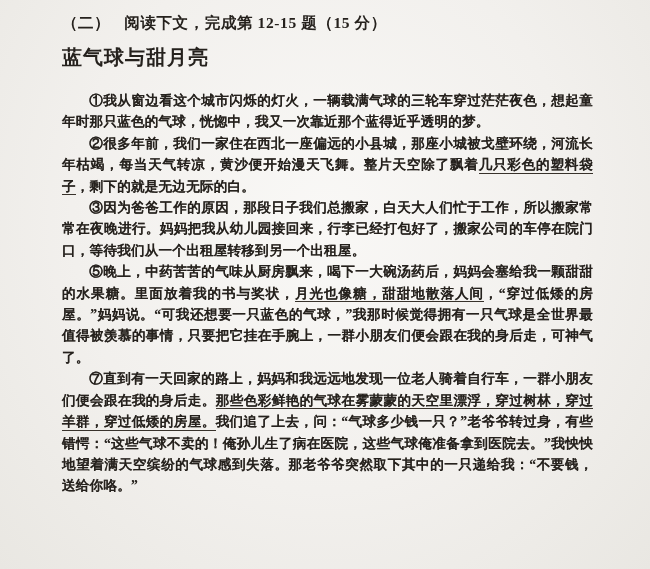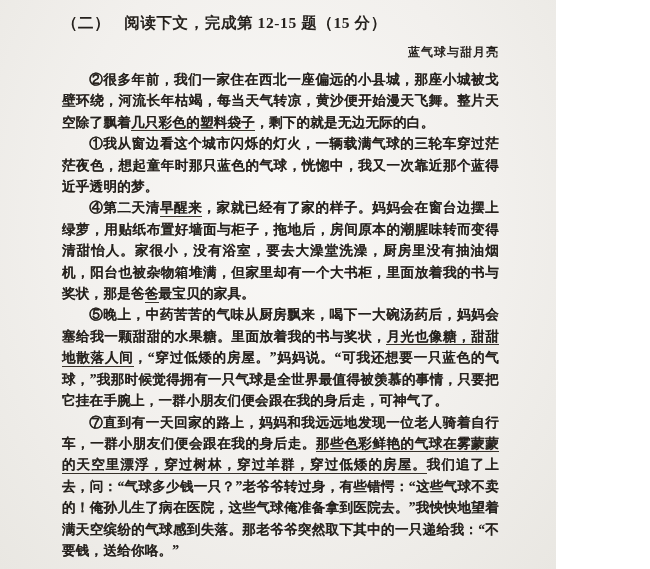--- a/index.html
+++ b/index.html
@@ -7,40 +7,40 @@
     padding: 0;
   }
   body {
     width: 650px;
     height: 569px;
     overflow: hidden;
     font-family: "Liberation Serif", serif;
   }
   .page {
     box-sizing: border-box;
-    width: 556px;
+    width: 650px;
     height: 569px;
     padding: 13px 57px 0 62px;
     background: radial-gradient(ellipse at 50% 38%, #f9f8f6 0%, #f2f0ed 55%, #e9e7e2 100%);
     color: #25211d;
   }
   .header {
     font-size: 15.5px;
     font-weight: 700;
     letter-spacing: 0.6px;
     white-space: nowrap;
   }
   .header .section-num {
     margin-right: 14px;
   }
   .title {
-    margin: 10px 0 8px 0;
-    font-size: 12px;
+    margin: 10px 0 19px 0;
+    font-size: 20px;
     font-weight: 700;
-    text-align: right;
+    text-align: left;
     letter-spacing: 1px;
   }
   .passage p {
     margin: 0;
     font-size: 13.6px;
     line-height: 21.4px;
     font-weight: 600;
     text-align: justify;
     text-indent: 2em;
     letter-spacing: 0.2px;
@@ -55,19 +55,19 @@
 <body>
 
 <div class="page">
   <div class="header">
     <span class="section-num">（二）</span><span>阅读下文，完成第 12-15 题（15 分）</span>
   </div>
 
   <div class="title">蓝气球与甜月亮</div>
 
   <div class="passage">
+      <p><span>①我从窗边看这个城市闪烁的灯火，一辆载满气球的三轮车穿过茫茫夜色，想起童年时那只蓝色的气球，恍惚中，我又一次靠近那个蓝得近乎透明的梦。</span></p>
       <p><span>②很多年前，我们一家住在西北一座偏远的小县城，那座小城被戈壁环绕，河流长年枯竭，每当天气转凉，黄沙便开始漫天飞舞。整片天空除了飘着</span><span class="u">几只彩色的塑料袋子</span><span>，剩下的就是无边无际的白。</span></p>
-      <p><span>①我从窗边看这个城市闪烁的灯火，一辆载满气球的三轮车穿过茫茫夜色，想起童年时那只蓝色的气球，恍惚中，我又一次靠近那个蓝得近乎透明的梦。</span></p>
-      <p><span>④第二天清</span><span class="u">早醒来</span><span>，家就已经有了家的样子。妈妈会在窗台边摆上绿萝，用贴纸布置好墙面与柜子，拖地后，房间原本的潮腥味转而变得清甜怡人。家很小，没有浴室，要去大澡堂洗澡，厨房里没有抽油烟机，阳台也被杂物箱堆满，但家里却有一个大书柜，里面放着我的书与奖状，那是爸</span><span class="u">爸</span><span>最宝贝的家具。</span></p>
+      <p><span>③因为爸爸工作的原因，那段日子我们总搬家，白天大人们忙于工作，所以搬家常常在夜晚进行。妈妈把我从幼儿园接回来，行李已经打包好了，搬家公司的车停在院门口，等待我们从一个出租屋转移到另一个出租屋。</span></p>
       <p><span>⑤晚上，中药苦苦的气味从厨房飘来，喝下一大碗汤药后，妈妈会塞给我一颗甜甜的水果糖。里面放着我的书与奖状，</span><span class="u">月光也像糖，甜甜地散落人间</span><span>，“穿过低矮的房屋。”妈妈说。“可我还想要一只蓝色的气球，”我那时候觉得拥有一只气球是全世界最值得被羡慕的事情，只要把它挂在手腕上，一群小朋友们便会跟在我的身后走，可神气了。</span></p>
       <p><span>⑦直到有一天回家的路上，妈妈和我远远地发现一位老人骑着自行车，一群小朋友们便会跟在我的身后走。</span><span class="u">那些色彩鲜艳的气球在雾蒙蒙的天空里漂浮，穿过树林，穿过羊群，穿过低矮的房屋。</span><span>我们追了上去，问：“气球多少钱一只？”老爷爷转过身，有些错愕：“这些气球不卖的！俺孙儿生了病在医院，这些气球俺准备拿到医院去。”我怏怏地望着满天空缤纷的气球感到失落。那老爷爷突然取下其中的一只递给我：“不要钱，送给你咯。”</span></p>
     </div>
 </div>
 
 </body></html>

